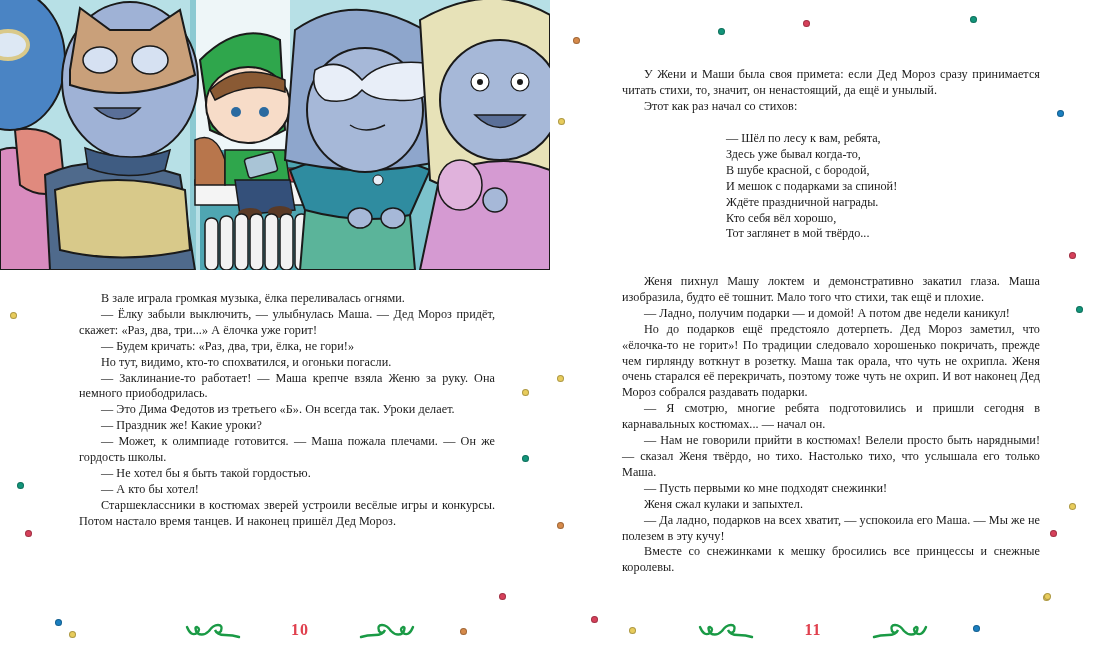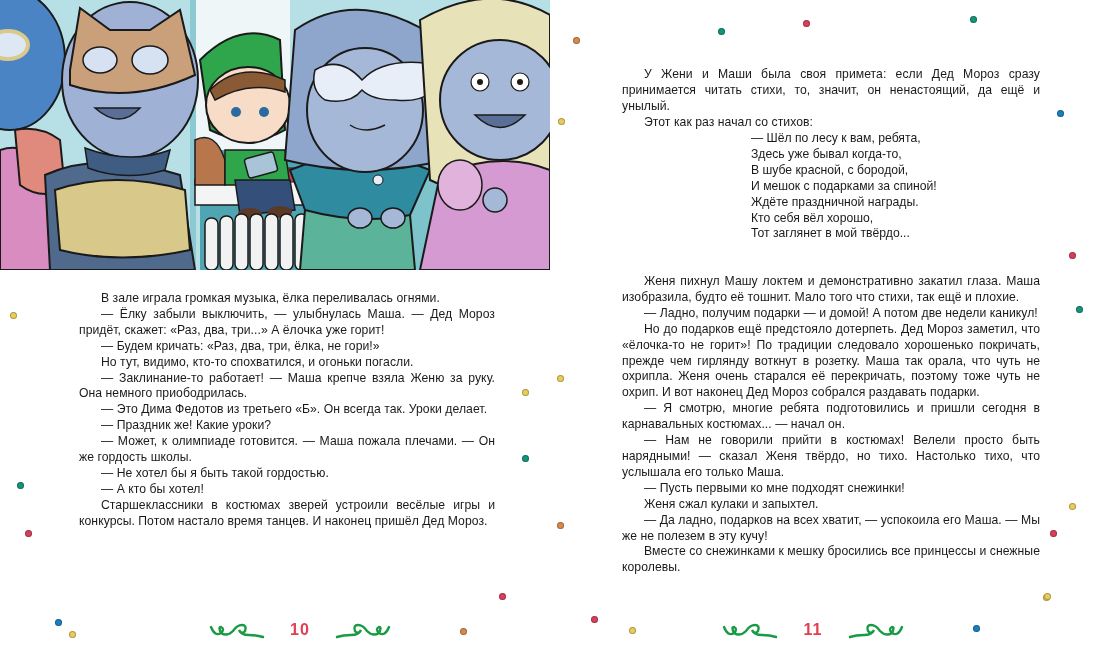--- a/index.html
+++ b/index.html
@@ -3,21 +3,21 @@
   <meta charset="utf-8">
   <style>
     html, body { margin: 0; padding: 0; }
     body {
       width: 1100px; height: 670px; position: relative; overflow: hidden;
       background: #ffffff;
       font-family: "Liberation Sans", sans-serif;
       color: #1a1a1a;
     }
     .spread { position: absolute; inset: 0; }
-    .page { position: absolute; top: 0; height: 670px; width: 550px; }
+    .page { position: absolute; top: 0; height: 670px; width: 550px; font-family: Liberation Serif, serif; }
     .page.left { left: 0; }
     .page.right { left: 550px; }
 
     
     .illustration {
       position: absolute; left: 0; top: 0; width: 550px; height: 270px;
       overflow: hidden; background: #bfe3e8;
     }
     .illustration svg { display: block; }
 
@@ -26,28 +26,28 @@
       position: absolute; font-size: 12.2px; line-height: 15.9px;
       text-align: justify; letter-spacing: 0.05px;
     }
     .text p { margin: 0; text-indent: 22px; }
     .left .text { left: 79px; top: 291px; width: 416px; }
     .right .text.top { left: 72px; top: 67px; width: 418px; }
     .right .text.bottom { left: 72px; top: 274px; width: 418px; }
 
     .poem {
       position: absolute; left: 176px; top: 131px; width: 220px;
-      font-size: 12.2px; line-height: 15.9px; margin-left: 25px;
+      font-size: 12.2px; line-height: 15.9px;
     }
     .poem div { white-space: nowrap; }
 
     
     .footer {
       position: absolute; top: 612px; height: 36px;
-      display: flex; align-items: center; justify-content: center; gap: 22px;
+      display: flex; align-items: center; justify-content: space-between; gap: 22px;
     }
     .left .footer { left: 185px; width: 230px; }
     .right .footer { left: 148px; width: 230px; }
     .page-num {
       color: #e0404e; font-weight: bold; font-size: 16px; letter-spacing: 1px;
       min-width: 26px; text-align: center;
     }
     .swirl { width: 56px; height: 22px; }
 
     

